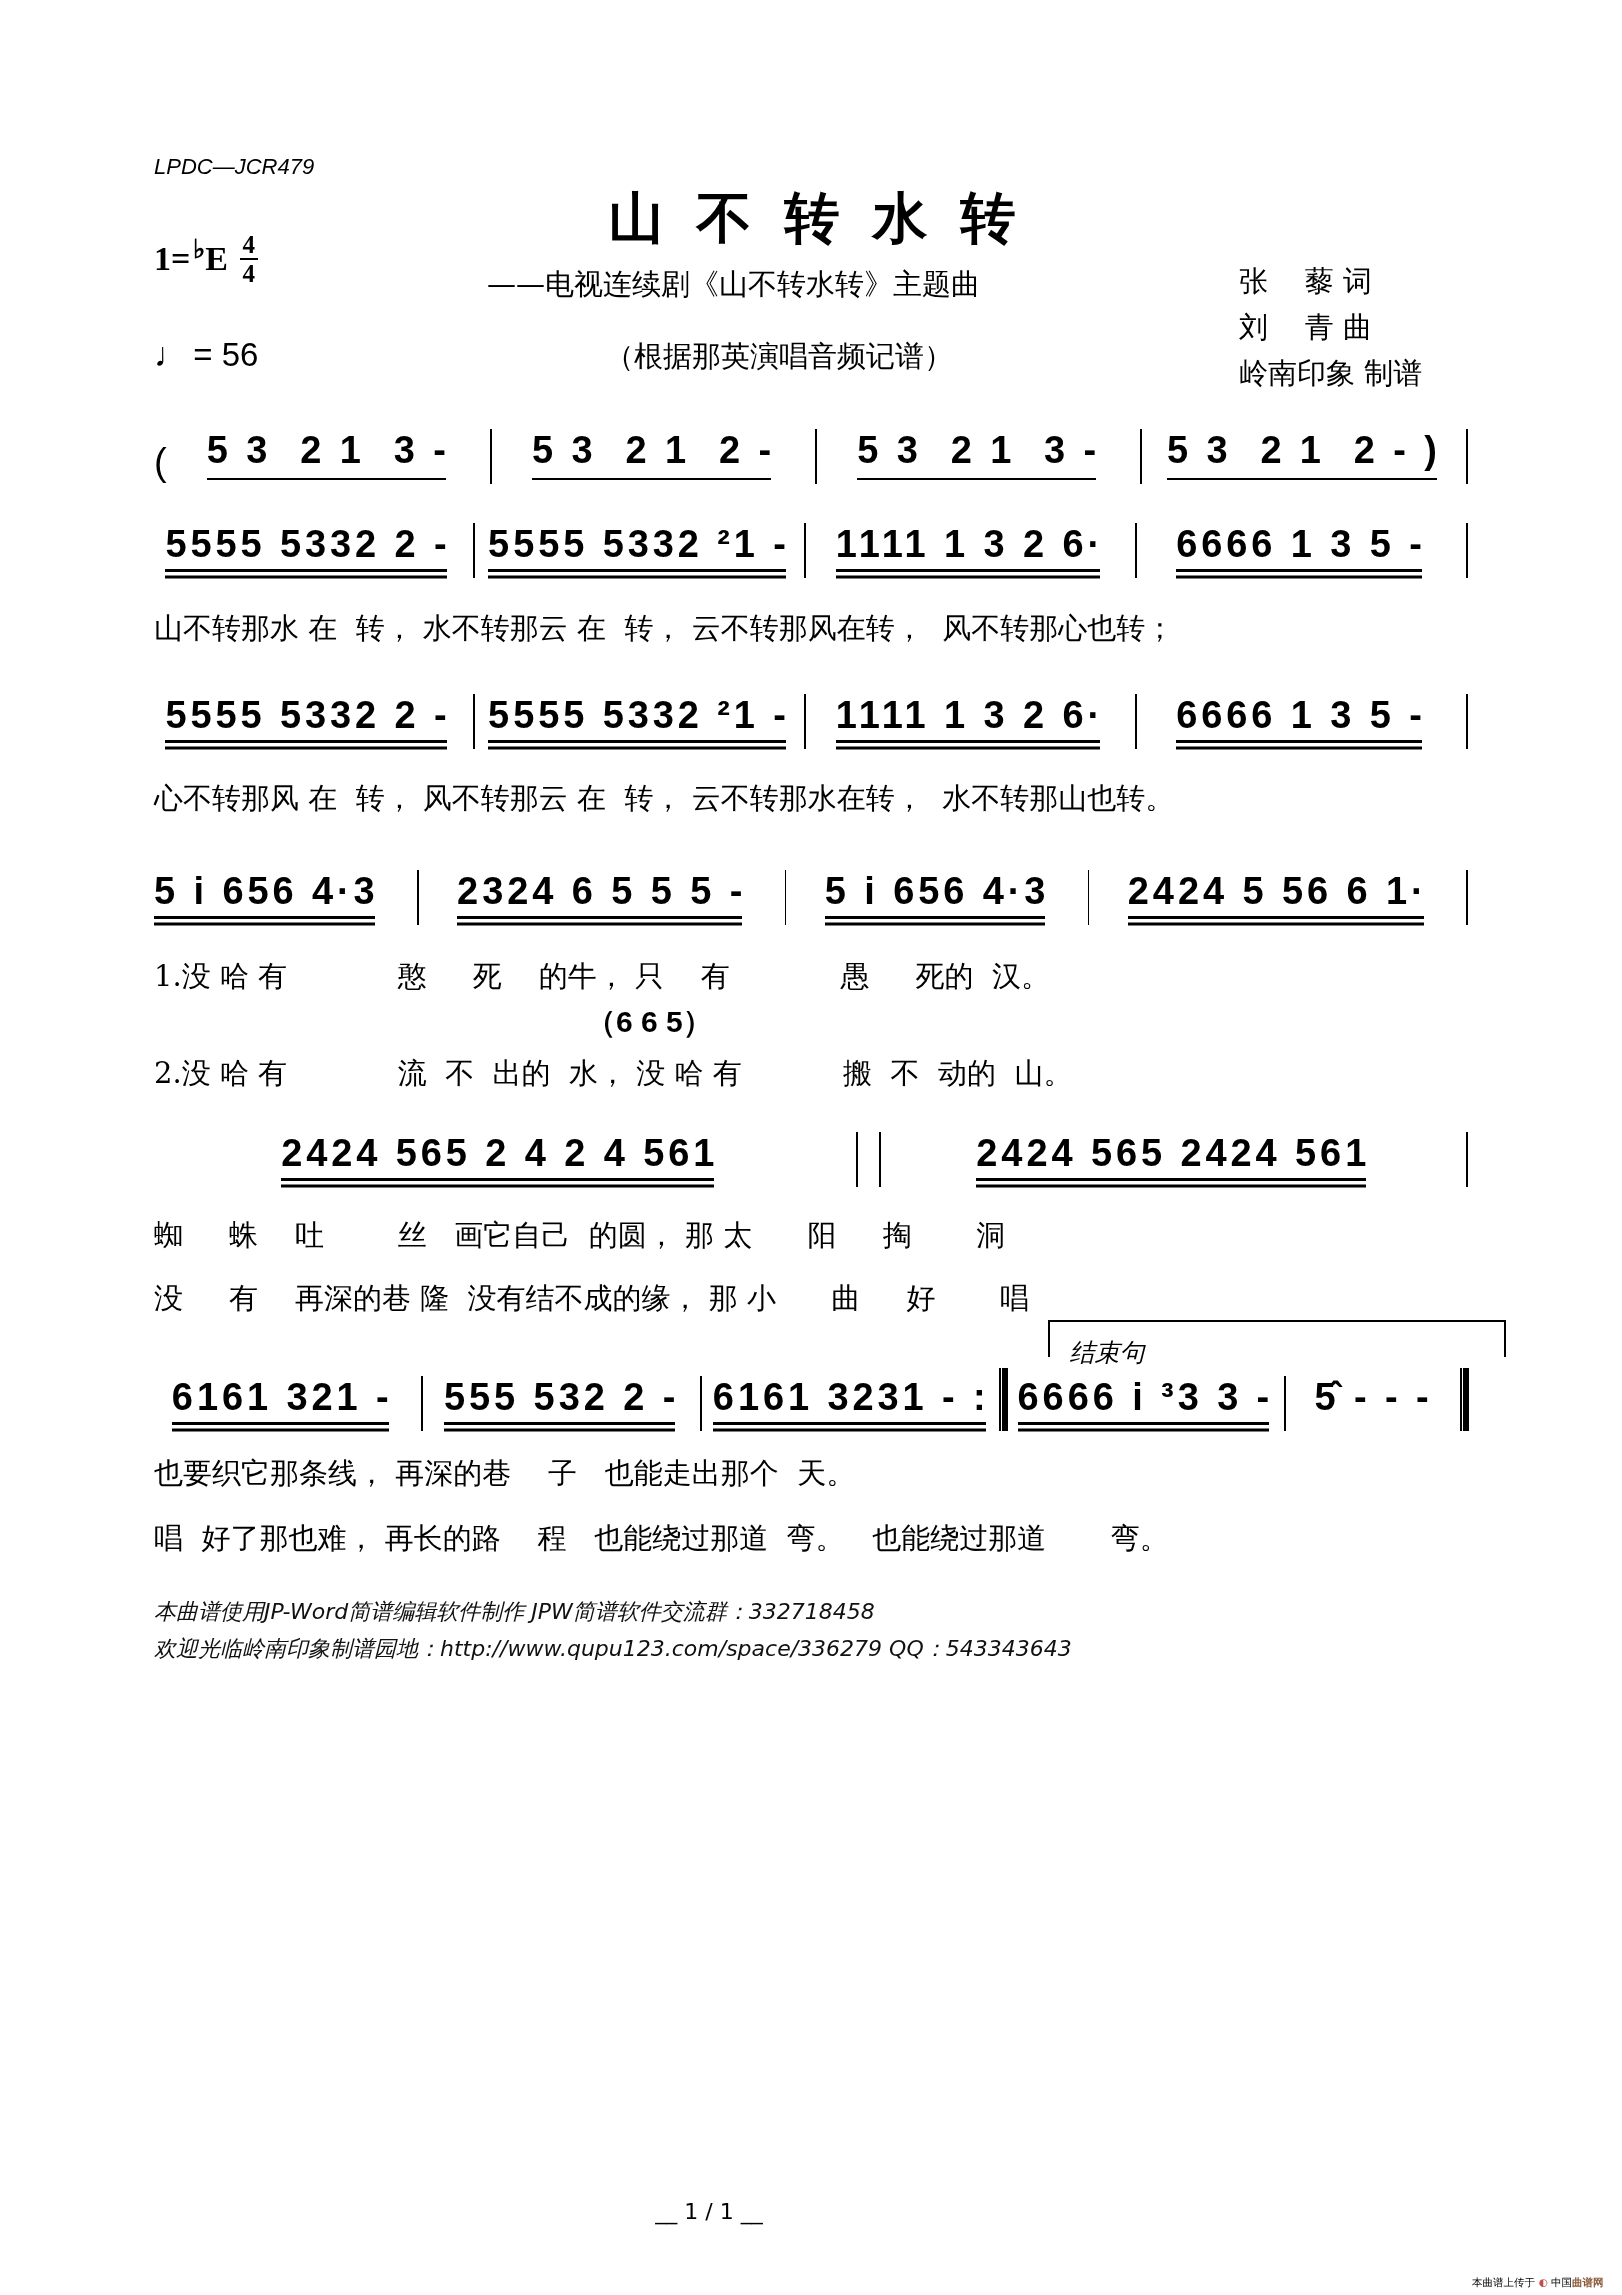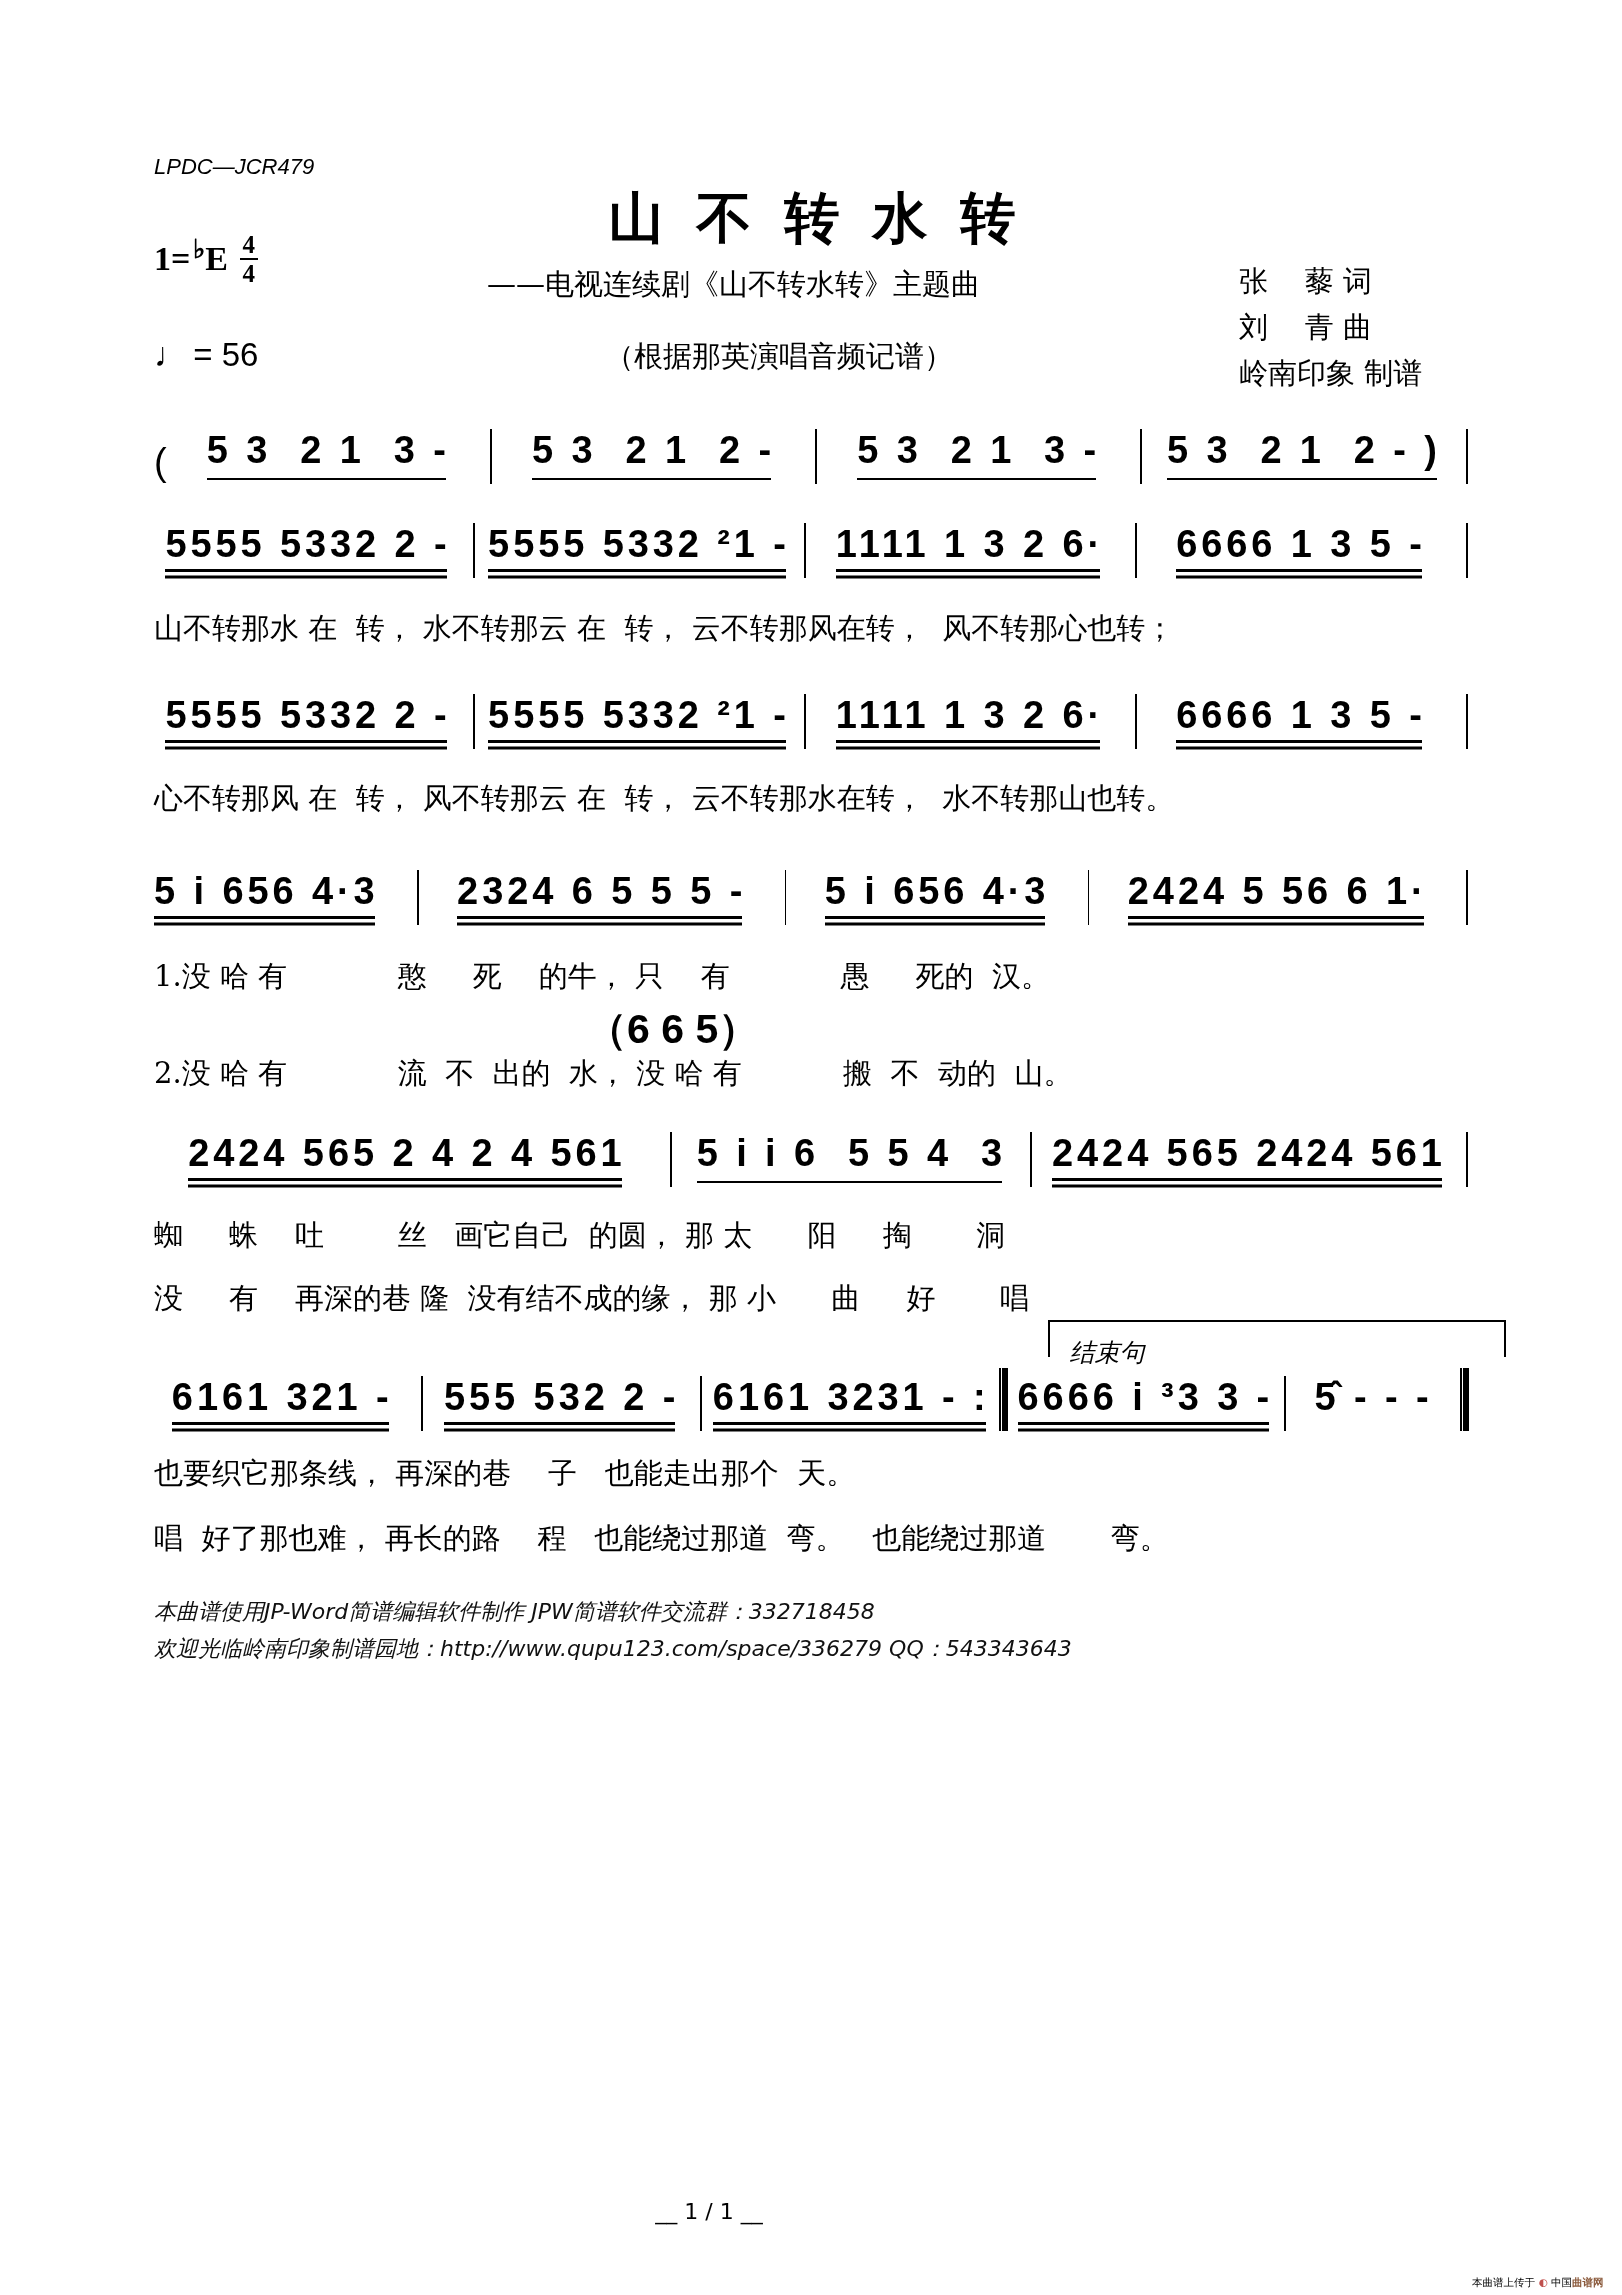--- a/index.html
+++ b/index.html
@@ -108,27 +108,26 @@
   <div class="measure"><span class="grp u2">5 i 656 4·3</span></div>
   <div class="bar-line"></div>
   <div class="measure"><span class="grp u2">2324 6 5 5 5 -</span></div>
   <div class="bar-line"></div>
   <div class="measure"><span class="grp u2">5 i 656 4·3</span></div>
   <div class="bar-line"></div>
   <div class="measure"><span class="grp u2">2424 5 56 6 1·</span></div>
   <div class="bar-line"></div>
 </div>
 <div class="abs lyric" style="top:957px;">1.没 哈 有            憨     死    的牛， 只    有            愚     死的  汉。</div>
-<div class="abs lyric" style="top:1002px;left:586px;width:196px;font-family:'Liberation Sans',sans-serif;font-weight:bold;font-size:41px;">（6 6 5）</div>
+<div class="abs lyric" style="top:1002px;left:586px;width:196px;font-family:'Liberation Sans',sans-serif;font-weight:bold;font-size:30px;">（6 6 5）</div>
 <div class="abs lyric" style="top:1054px;">2.没 哈 有            流  不  出的  水， 没 哈 有           搬  不  动的  山。</div>
 
 <div class="abs row" style="top:1132px;">
   <div class="measure" style="flex:1.35"><span class="grp u2">2424 565 2 4 2 4 561</span></div>
   <div class="bar-line"></div>
-  <div class="measure" style="flex:0.9"><span class="grp u1">5 i i 6  5 5 4  3</span></div>
   <div class="bar-line"></div>
   <div class="measure" style="flex:1.1"><span class="grp u2">2424 565 2424 561</span></div>
   <div class="bar-line"></div>
 </div>
 <div class="abs lyric" style="top:1216px;">蜘     蛛    吐        丝   画它自己  的圆， 那 太      阳     掏       洞</div>
 <div class="abs lyric" style="top:1279px;">没     有    再深的巷 隆  没有结不成的缘， 那 小      曲     好       唱</div>
 
 <div class="abs bracket">
   <span>结束句</span>
 </div>

